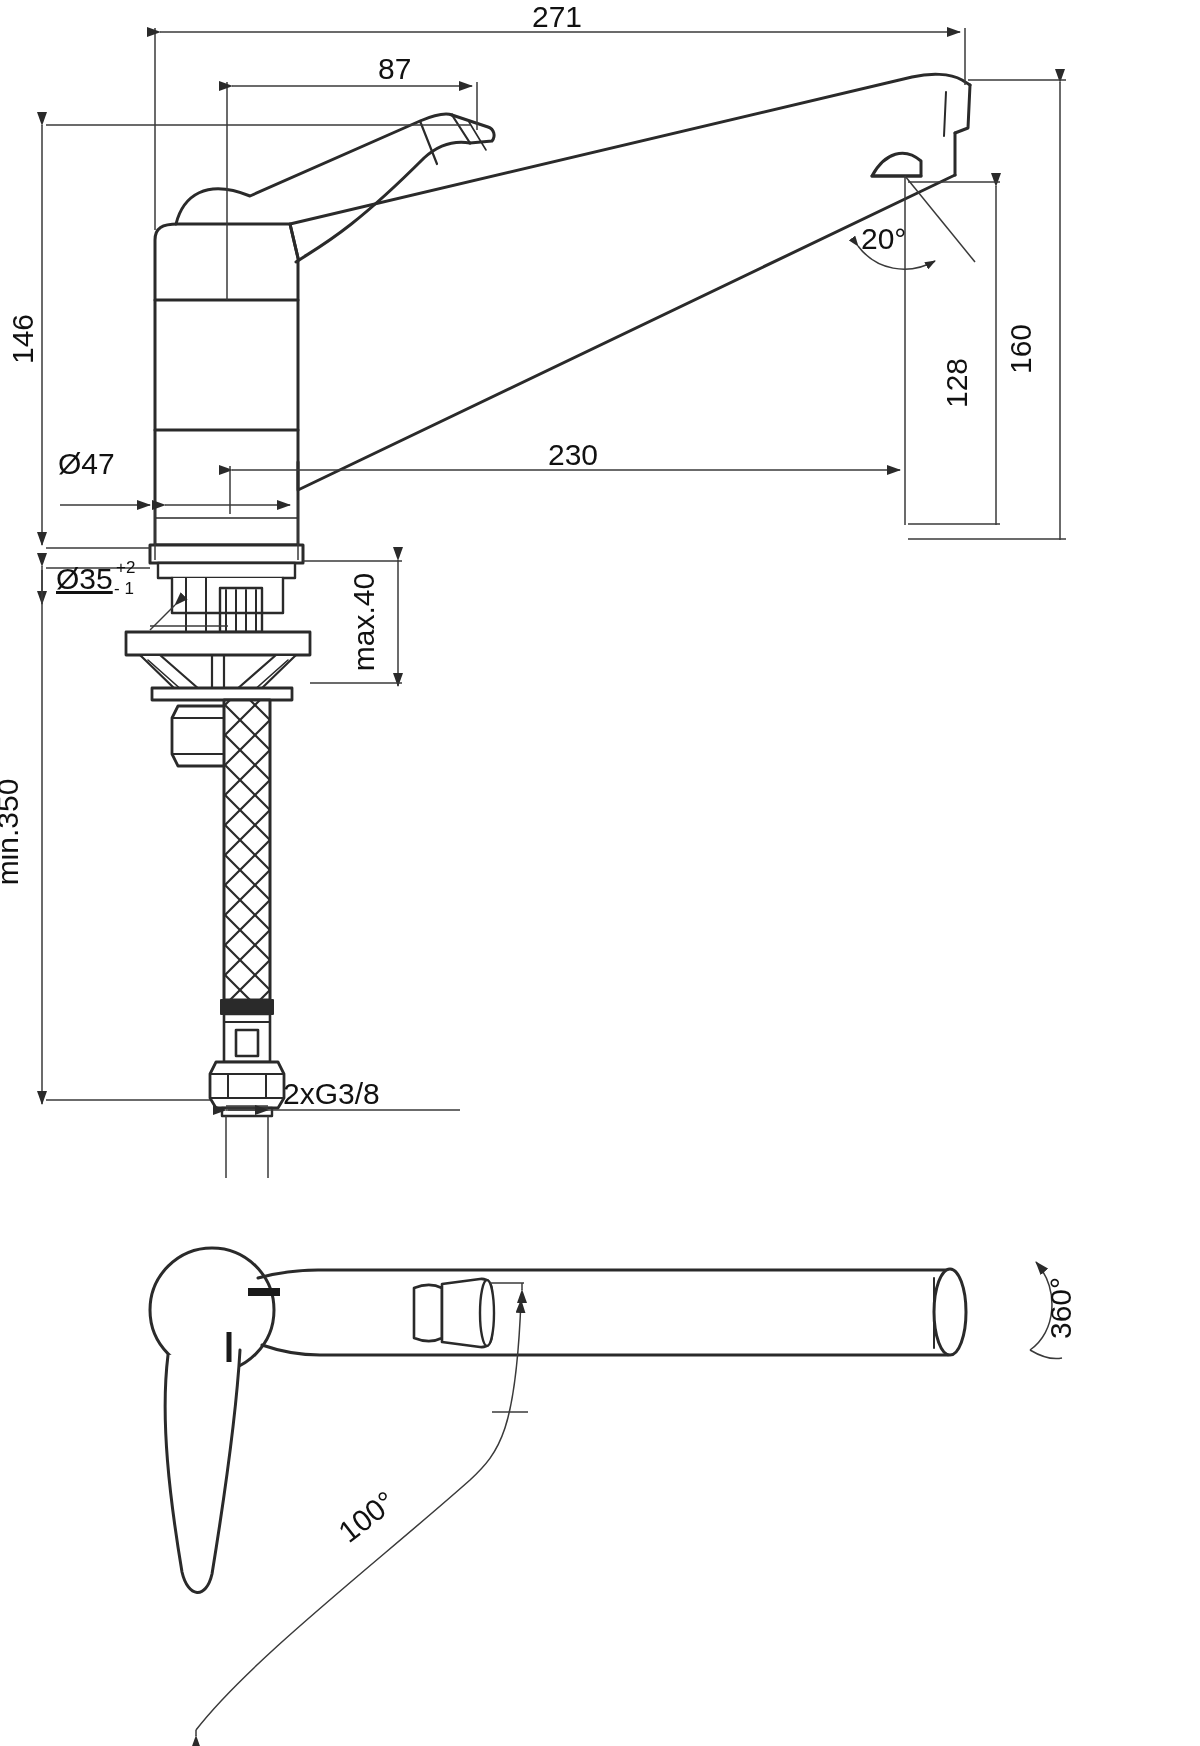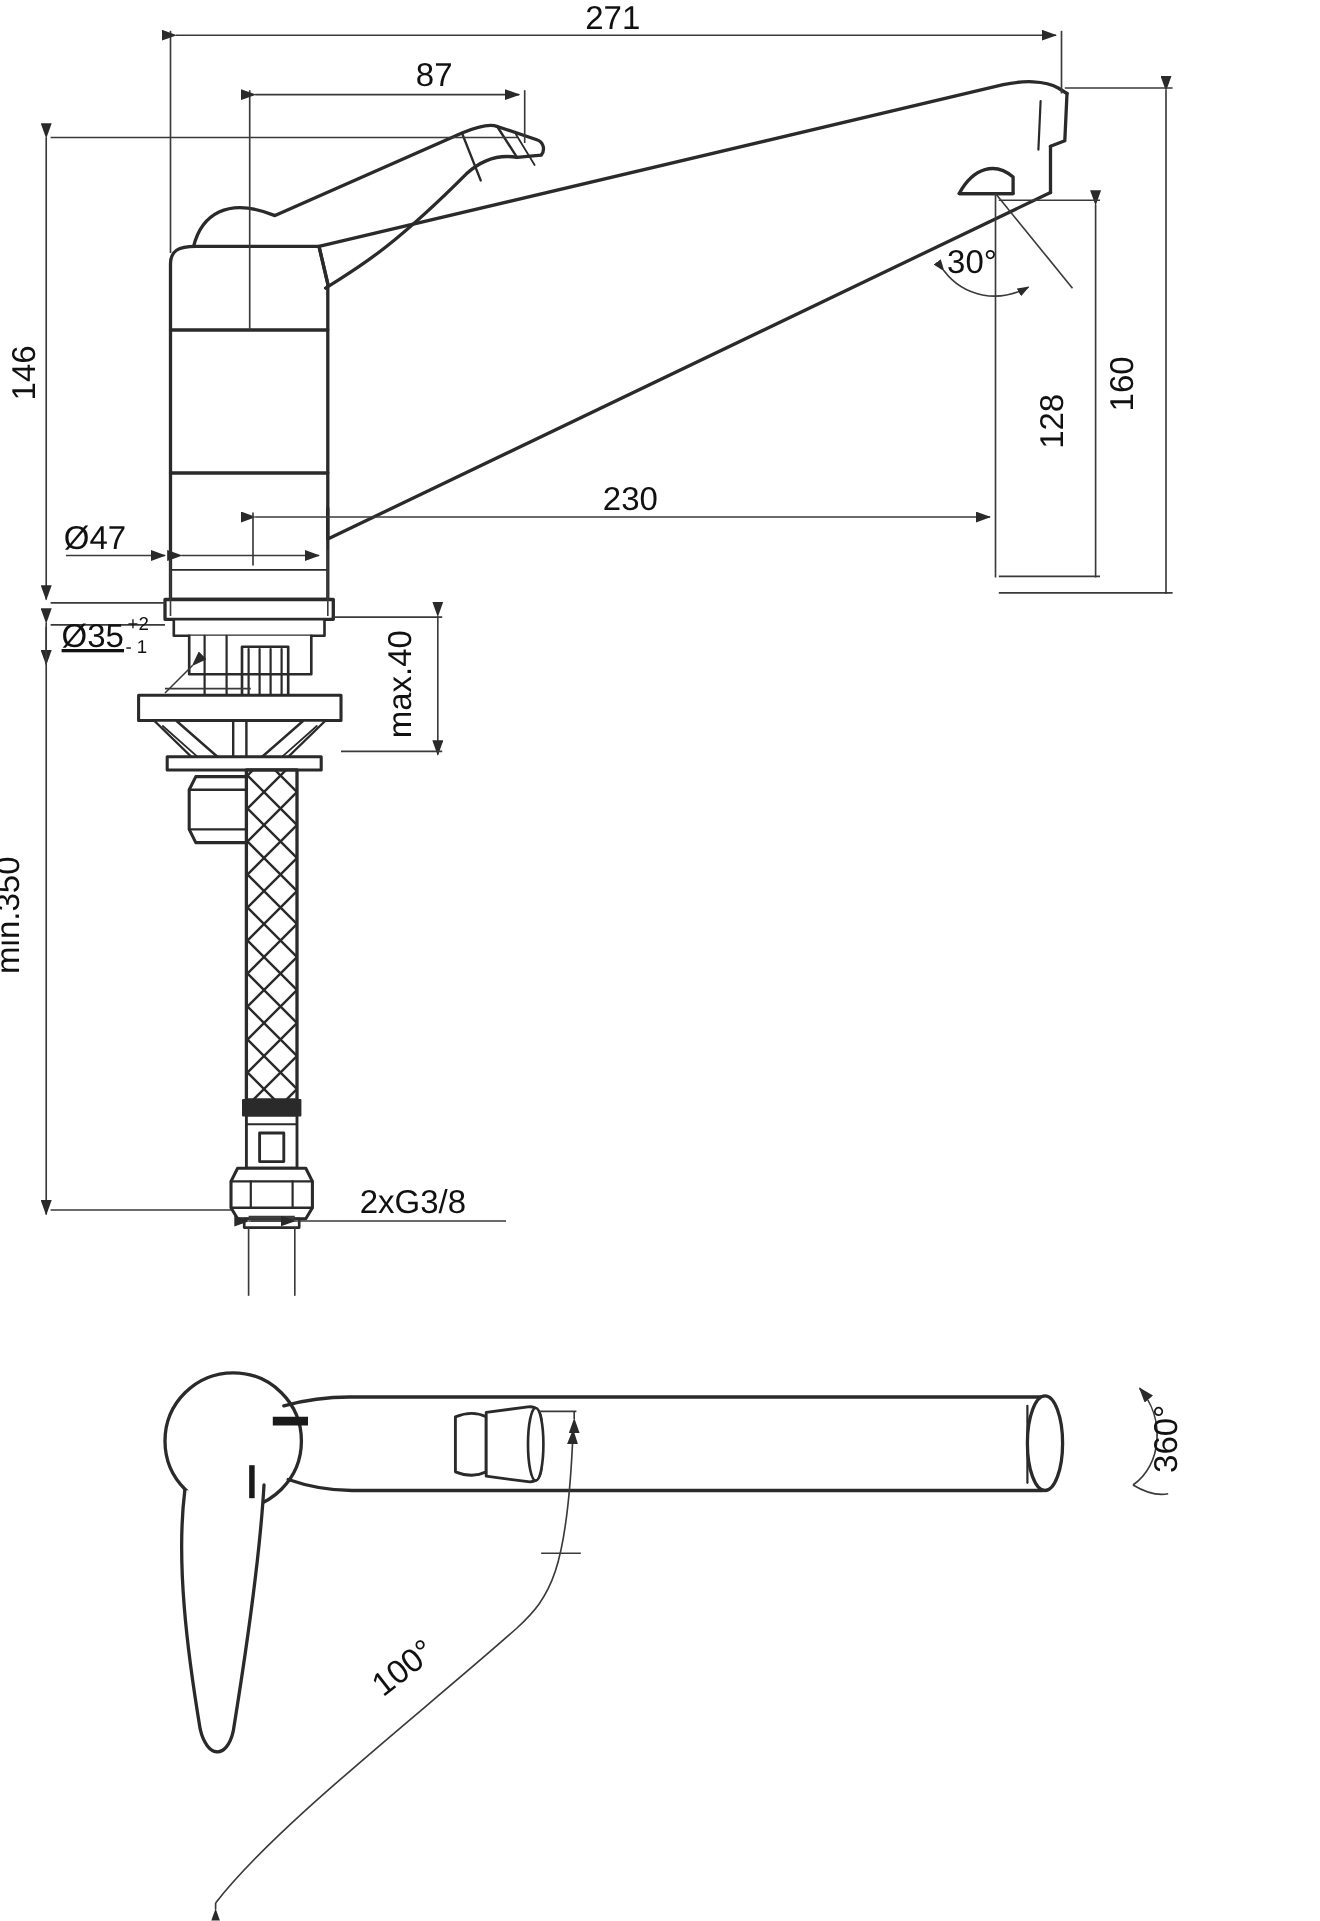--- a/index.html
+++ b/index.html
@@ -178,37 +178,37 @@
       <path d="M1030,1350 C1040,1356 1052,1360 1062,1358"></path>
     </g>
   </svg>
 
   <div class="lbl" style="left:532px;top:0px;font-size:30px;">271</div>
 
   <div class="lbl" style="left:330px;top:52px;font-size:30px;margin-left:48px;">87</div>
 
   <div class="lbl vert" style="left:-2px;top:322px;font-size:30px;transform:rotate(-90deg);">146</div>
 
-  <div class="lbl" style="left:58px;top:473px;font-size:30px;">Ø47</div>
+  <div class="lbl" style="left:58px;top:447px;font-size:30px;">Ø47</div>
 
   <div class="lbl" style="left:56px;top:562px;font-size:30px;text-decoration:underline;">Ø35</div>
   <div class="lbl" style="left:116px;top:558px;font-size:17px;">+2</div>
   <div class="lbl" style="left:114px;top:579px;font-size:17px;">- 1</div>
 
   <div class="lbl vert" style="left:-45px;top:815px;font-size:30px;transform:rotate(-90deg);">min.350</div>
 
   <div class="lbl vert" style="left:315px;top:605px;font-size:30px;transform:rotate(-90deg);">max.40</div>
 
   <div class="lbl" style="left:548px;top:438px;font-size:30px;">230</div>
 
   <div class="lbl vert" style="left:932px;top:366px;font-size:30px;transform:rotate(-90deg);">128</div>
 
   <div class="lbl vert" style="left:996px;top:332px;font-size:30px;transform:rotate(-90deg);">160</div>
 
-  <div class="lbl" style="left:861px;top:222px;font-size:30px;">30°</div>
-
-  <div class="lbl" style="left:283px;top:1077px;font-size:30px;padding-left:44px;">2xG3/8</div>
+  <div class="lbl" style="left:861px;top:222px;font-size:30px;">20°</div>
+
+  <div class="lbl" style="left:283px;top:1077px;font-size:30px;">2xG3/8</div>
 
   <div class="lbl vert" style="left:1030px;top:1291px;font-size:30px;transform:rotate(-90deg);">360°</div>
 
   <div class="lbl" style="left:336px;top:1500px;font-size:30px;transform:rotate(-38deg);">100°</div>
 
 </div>
 
 </body></html>

